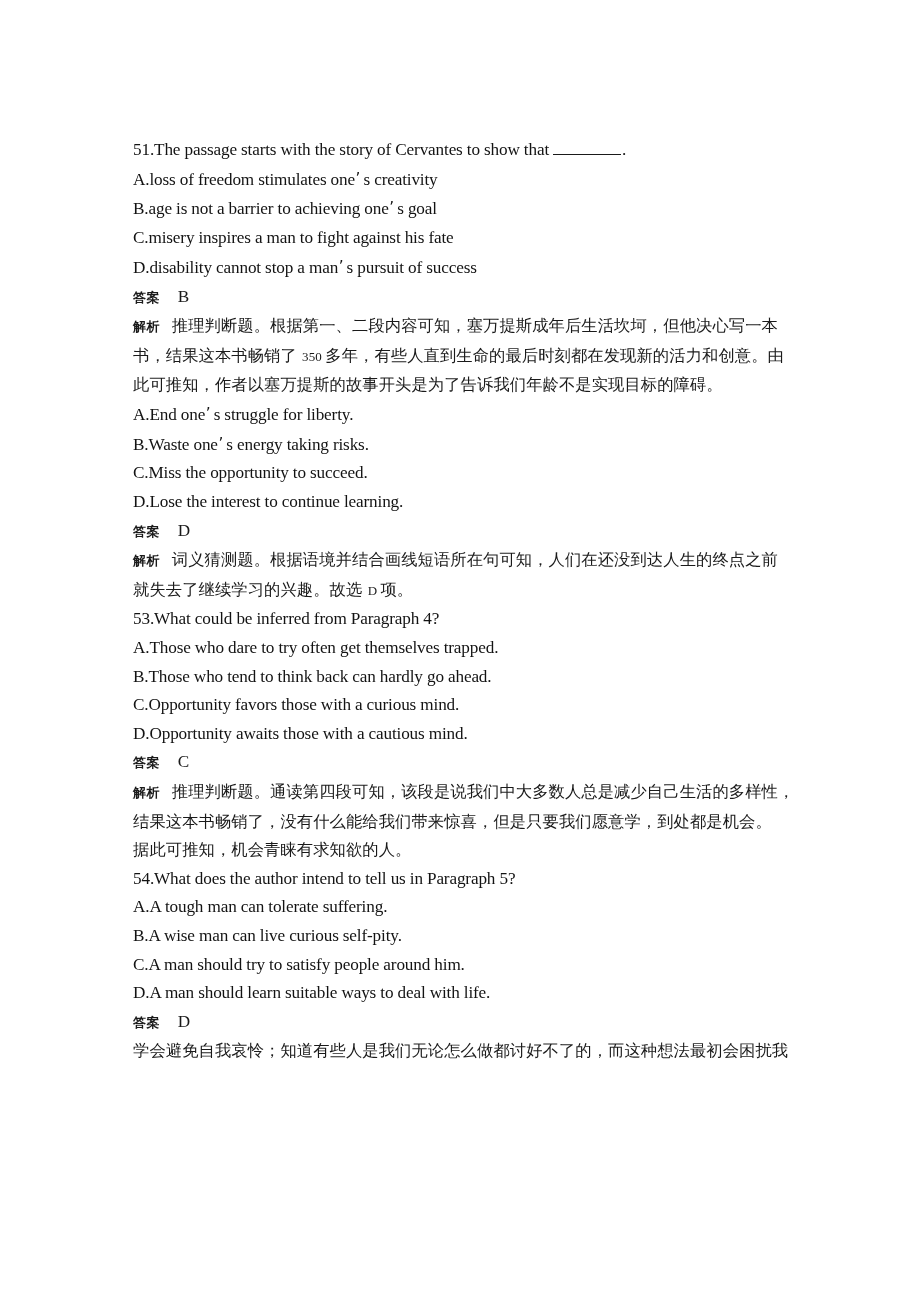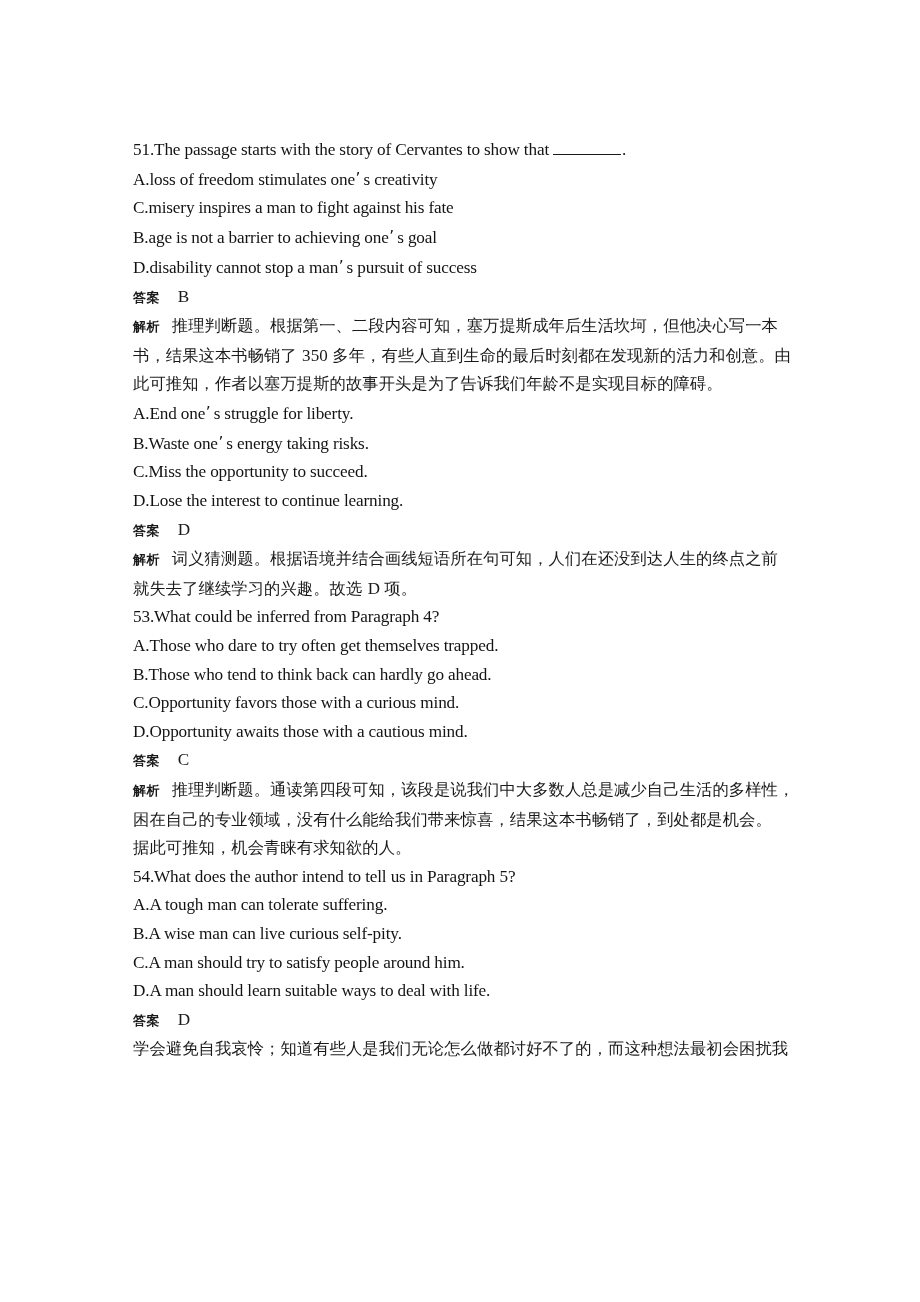--- a/index.html
+++ b/index.html
@@ -74,21 +74,21 @@
     width: 12px;
   }
   .ans-letter {
     font-family: "Liberation Serif", "DejaVu Serif", serif;
     font-size: 17.2px;
   }
 
   
   .lat {
     font-family: "Liberation Serif", "DejaVu Serif", serif;
-    font-size: 17px;
+    font-size: 13px;
   }
 
   
   .blank {
     display: inline-block;
     width: 68px;
     border-bottom: 1.6px solid #1a1a1a;
     height: 0.82em;
     margin: 0 1px 0 4px;
     vertical-align: baseline;
@@ -103,22 +103,22 @@
   }
 </style>
 </head>
 <body>
 
 <div class="page">
   <div class="content">
       <div class="q-block">
         <div class="line en"><span>51.</span><span>The passage starts with the story of Cervantes to show that</span><span class="blank"></span><span>.</span></div>
         <div class="line en"><span>A.</span><span>loss of freedom stimulates one</span><span class="apos">’</span><span>s creativity</span></div>
+        <div class="line en"><span>B.</span><span>age is not a barrier to achieving one</span><span class="apos">’</span><span>s goal</span></div>
         <div class="line en"><span>C.</span><span>misery inspires a man to fight against his fate</span></div>
-        <div class="line en"><span>B.</span><span>age is not a barrier to achieving one</span><span class="apos">’</span><span>s goal</span></div>
         <div class="line en"><span>D.</span><span>disability cannot stop a man</span><span class="apos">’</span><span>s pursuit of success</span></div>
         <div class="line cn"><span class="tag">答案</span><span class="tag-gap"></span><span class="ans-letter">B</span></div>
         <div class="line cn"><span class="tag">解析</span><span class="tag-gap-sm"></span><span><span>推理判断题。根据第一、二段内容可知，塞万提斯成年后生活坎坷，但他决心写一本</span></span></div>
         <div class="line cn"><span><span>书，结果这本书畅销了 </span><span class="lat">350 </span><span>多年，有些人直到生命的最后时刻都在发现新的活力和创意。由</span></span></div>
         <div class="line cn"><span><span>此可推知，作者以塞万提斯的故事开头是为了告诉我们年龄不是实现目标的障碍。</span></span></div>
       </div>
       <div class="q-block">
         <div class="line en"><span>A.</span><span>End one</span><span class="apos">’</span><span>s struggle for liberty.</span></div>
         <div class="line en"><span>B.</span><span>Waste one</span><span class="apos">’</span><span>s energy taking risks.</span></div>
         <div class="line en"><span>C.</span><span>Miss the opportunity to succeed.</span></div>
@@ -128,21 +128,21 @@
         <div class="line cn"><span><span>就失去了继续学习的兴趣。故选 </span><span class="lat">D </span><span>项。</span></span></div>
       </div>
       <div class="q-block">
         <div class="line en"><span>53.</span><span>What could be inferred from Paragraph 4?</span></div>
         <div class="line en"><span>A.</span><span>Those who dare to try often get themselves trapped.</span></div>
         <div class="line en"><span>B.</span><span>Those who tend to think back can hardly go ahead.</span></div>
         <div class="line en"><span>C.</span><span>Opportunity favors those with a curious mind.</span></div>
         <div class="line en"><span>D.</span><span>Opportunity awaits those with a cautious mind.</span></div>
         <div class="line cn"><span class="tag">答案</span><span class="tag-gap"></span><span class="ans-letter">C</span></div>
         <div class="line cn"><span class="tag">解析</span><span class="tag-gap-sm"></span><span><span>推理判断题。通读第四段可知，该段是说我们中大多数人总是减少自己生活的多样性，</span></span></div>
-        <div class="line cn"><span><span>困在自己的专业领域，没有什么能给我们带来惊喜，结果这本书畅销了，到处都是机会。</span></span></div>
+        <div class="line cn"><span><span>结果这本书畅销了，没有什么能给我们带来惊喜，但是只要我们愿意学，到处都是机会。</span></span></div>
         <div class="line cn"><span><span>据此可推知，机会青睐有求知欲的人。</span></span></div>
       </div>
       <div class="q-block">
         <div class="line en"><span>54.</span><span>What does the author intend to tell us in Paragraph 5?</span></div>
         <div class="line en"><span>A.</span><span>A tough man can tolerate suffering.</span></div>
         <div class="line en"><span>B.</span><span>A wise man can live curious self-pity.</span></div>
         <div class="line en"><span>C.</span><span>A man should try to satisfy people around him.</span></div>
         <div class="line en"><span>D.</span><span>A man should learn suitable ways to deal with life.</span></div>
         <div class="line cn"><span class="tag">答案</span><span class="tag-gap"></span><span class="ans-letter">D</span></div>
         <div class="line cn"><span><span>学会避免自我哀怜；知道有些人是我们无论怎么做都讨好不了的，而这种想法最初会困扰我</span></span></div>

